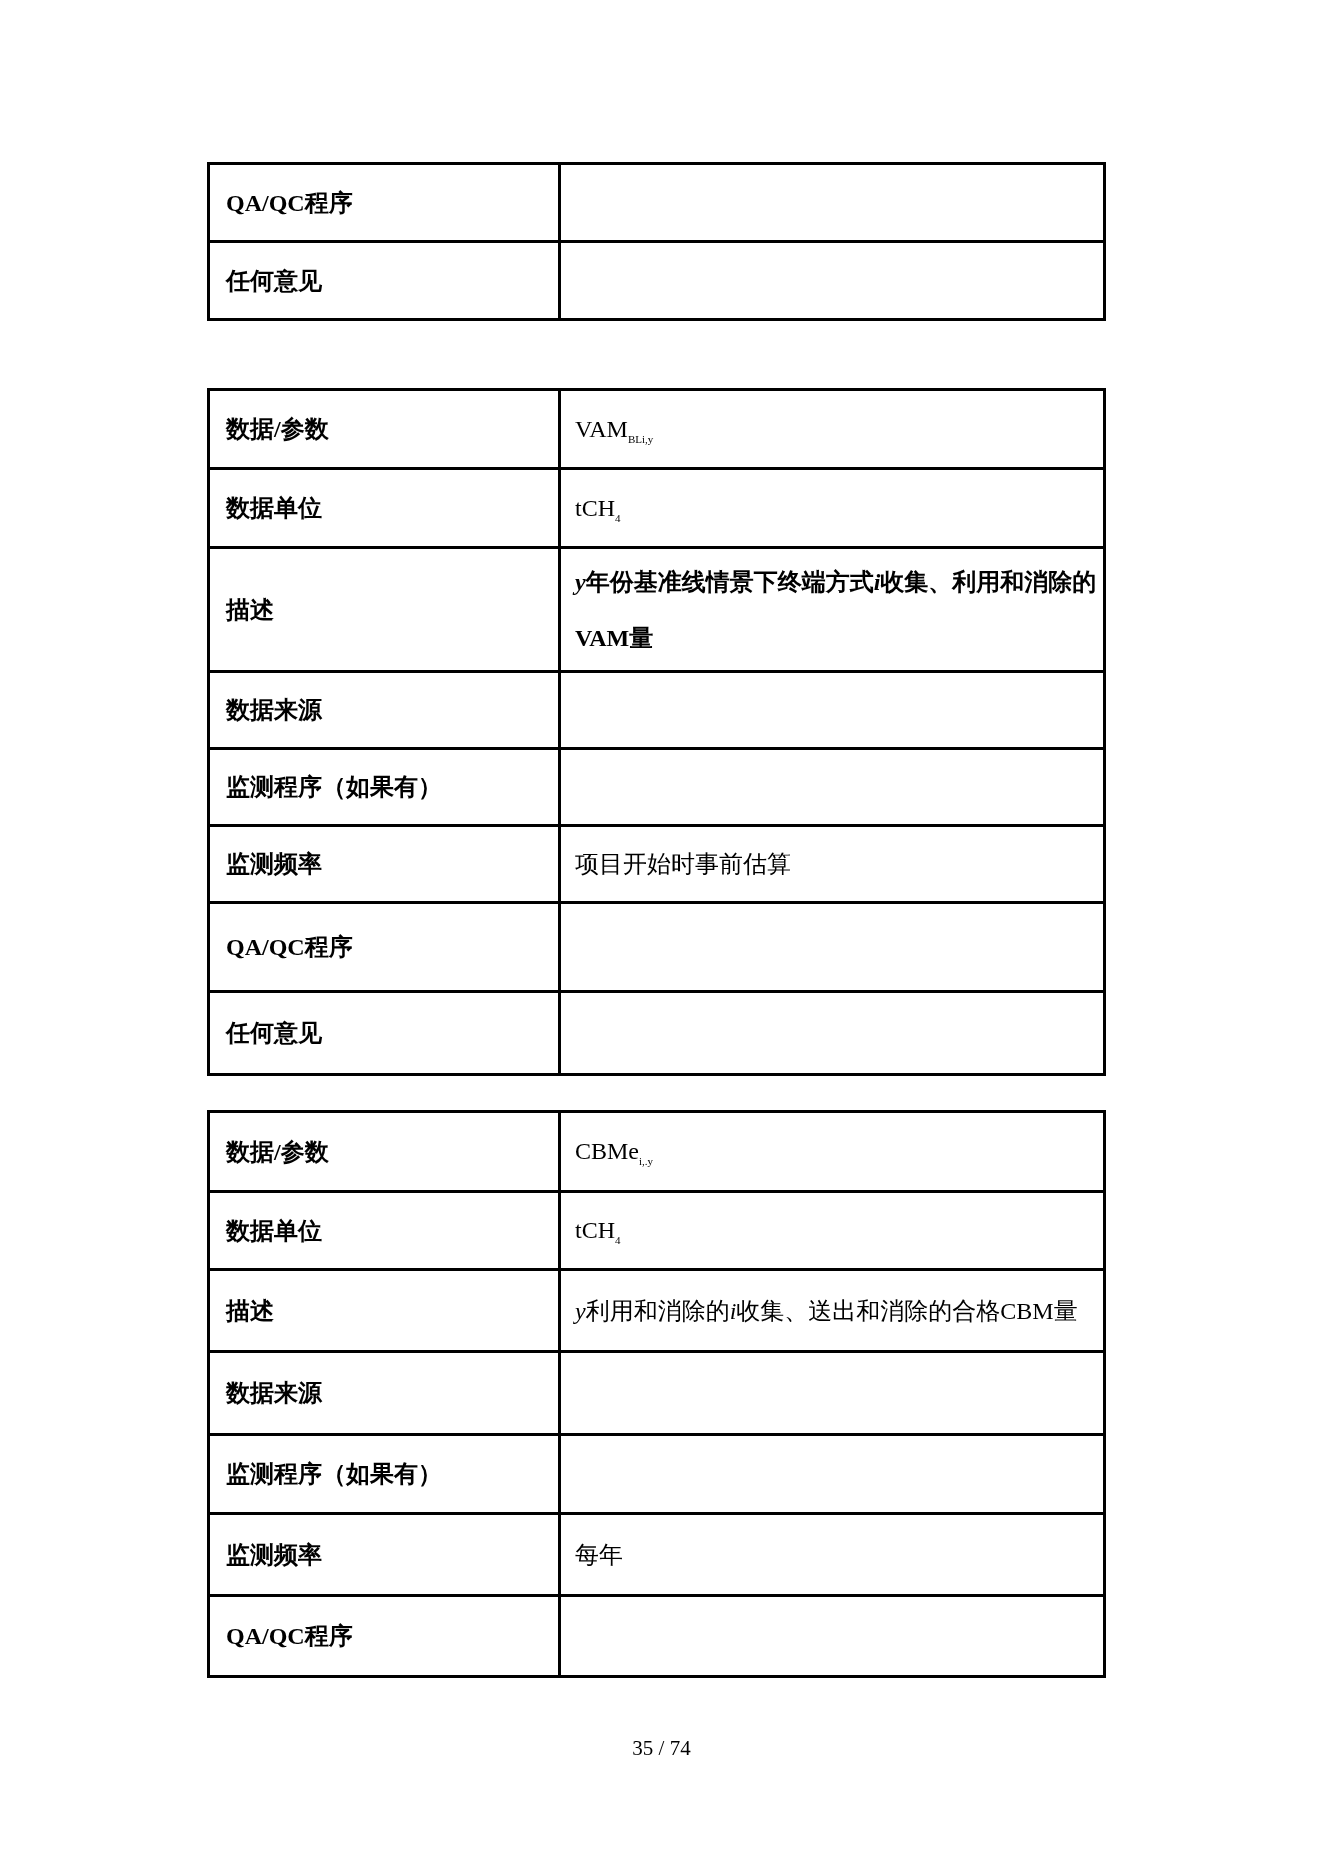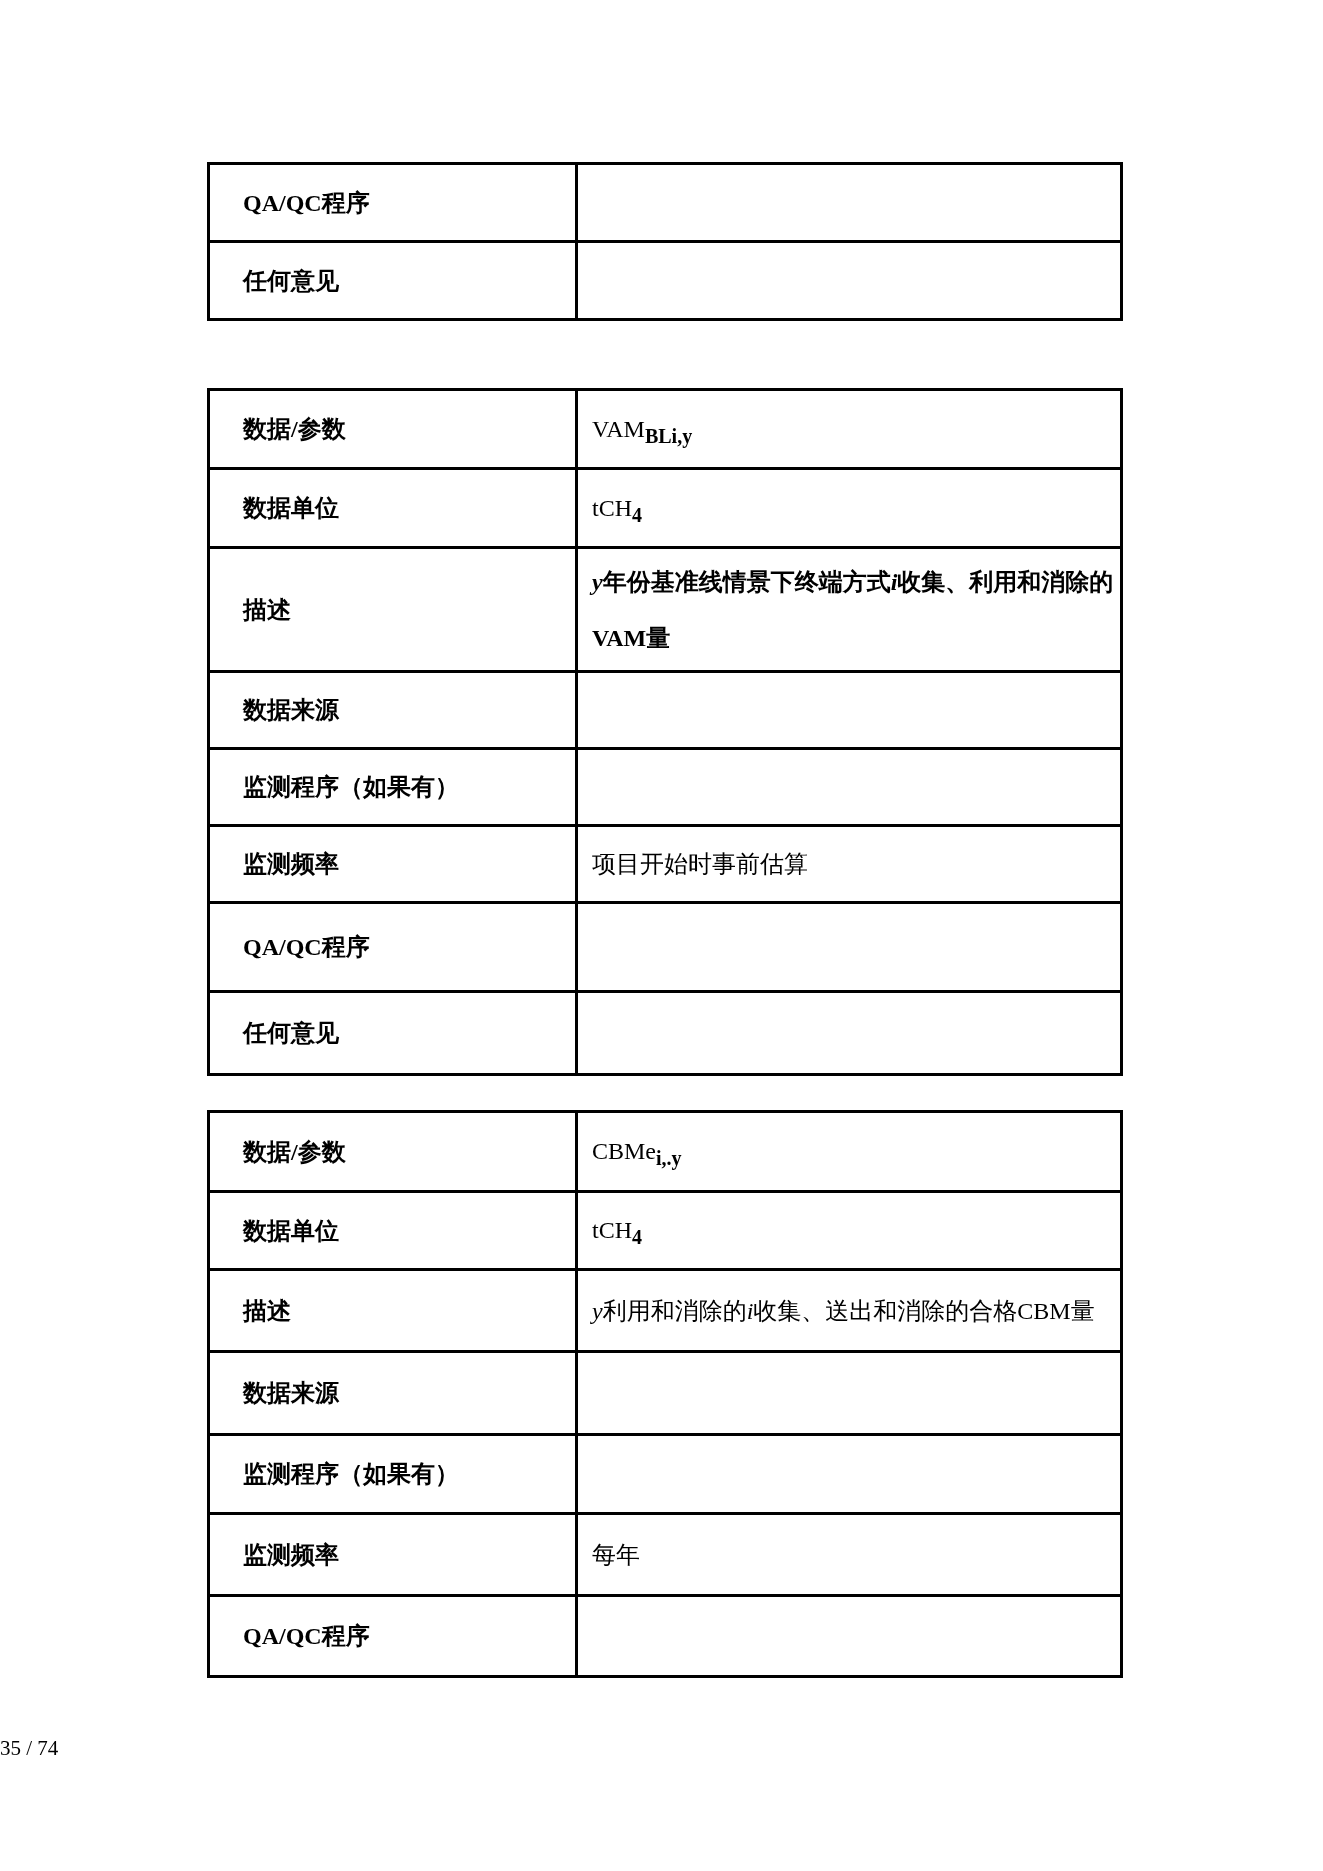--- a/index.html
+++ b/index.html
@@ -22,51 +22,51 @@
     width: 875px;
   }
   table.param-table td {
     border: 3px solid #000000;
     vertical-align: middle;
     font-size: 24px;
     overflow: hidden;
   }
   td.lbl {
     width: 331px;
-    padding-left: 33px;
+    padding-left: 16px;
     font-weight: bold;
   }
   td.val {
     width: 527px;
     padding-left: 14px;
   }
   td.val sub {
-    font-size: 20px;
+    font-size: 11px;
     line-height: 0;
-    font-weight: bold;
   }
   .it { font-style: italic; }
   .desc-cell { line-height: 56px; font-weight: bold; }
   #t1 { top: 162px; }
   #t2 { top: 388px; }
   #t3 { top: 1110px; }
   tr.h73 td { height: 73px; }
   tr.h74 td { height: 74px; }
   tr.h72 td { height: 72px; }
   tr.h119 td { height: 119px; }
   tr.h84 td { height: 84px; }
   tr.h78 td { height: 78px; }
   tr.h75 td { height: 75px; }
   tr.h77 td { height: 77px; }
   tr.h76 td { height: 76px; }
   .footer {
     position: absolute;
     top: 1736px;
     left: 0;
     width: 100%;
+    text-align: center;
     font-size: 21px;
   }
 </style>
 </head>
 <body>
 
 <table class="param-table" id="t1">
   <tbody>
       <tr class="h73">
     <td class="lbl">QA/QC程序</td>

